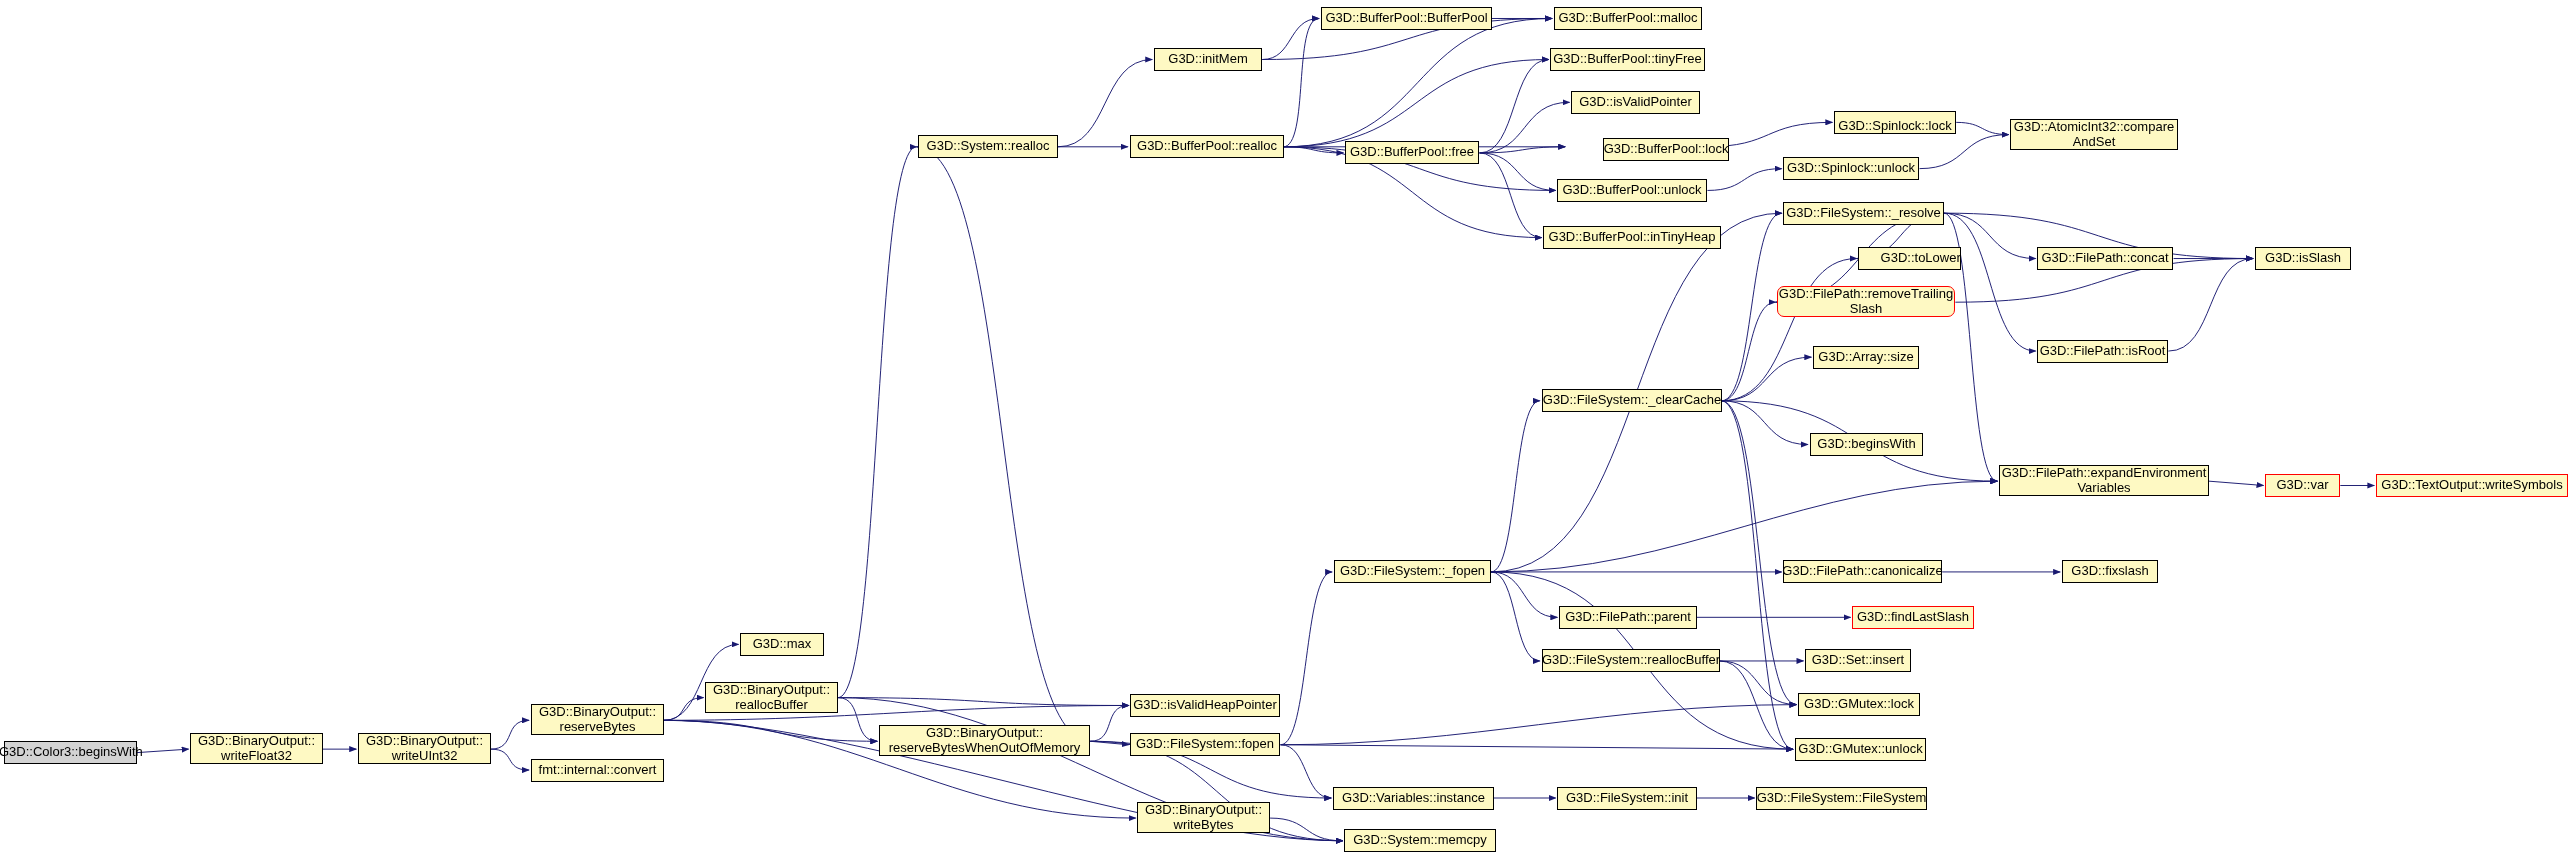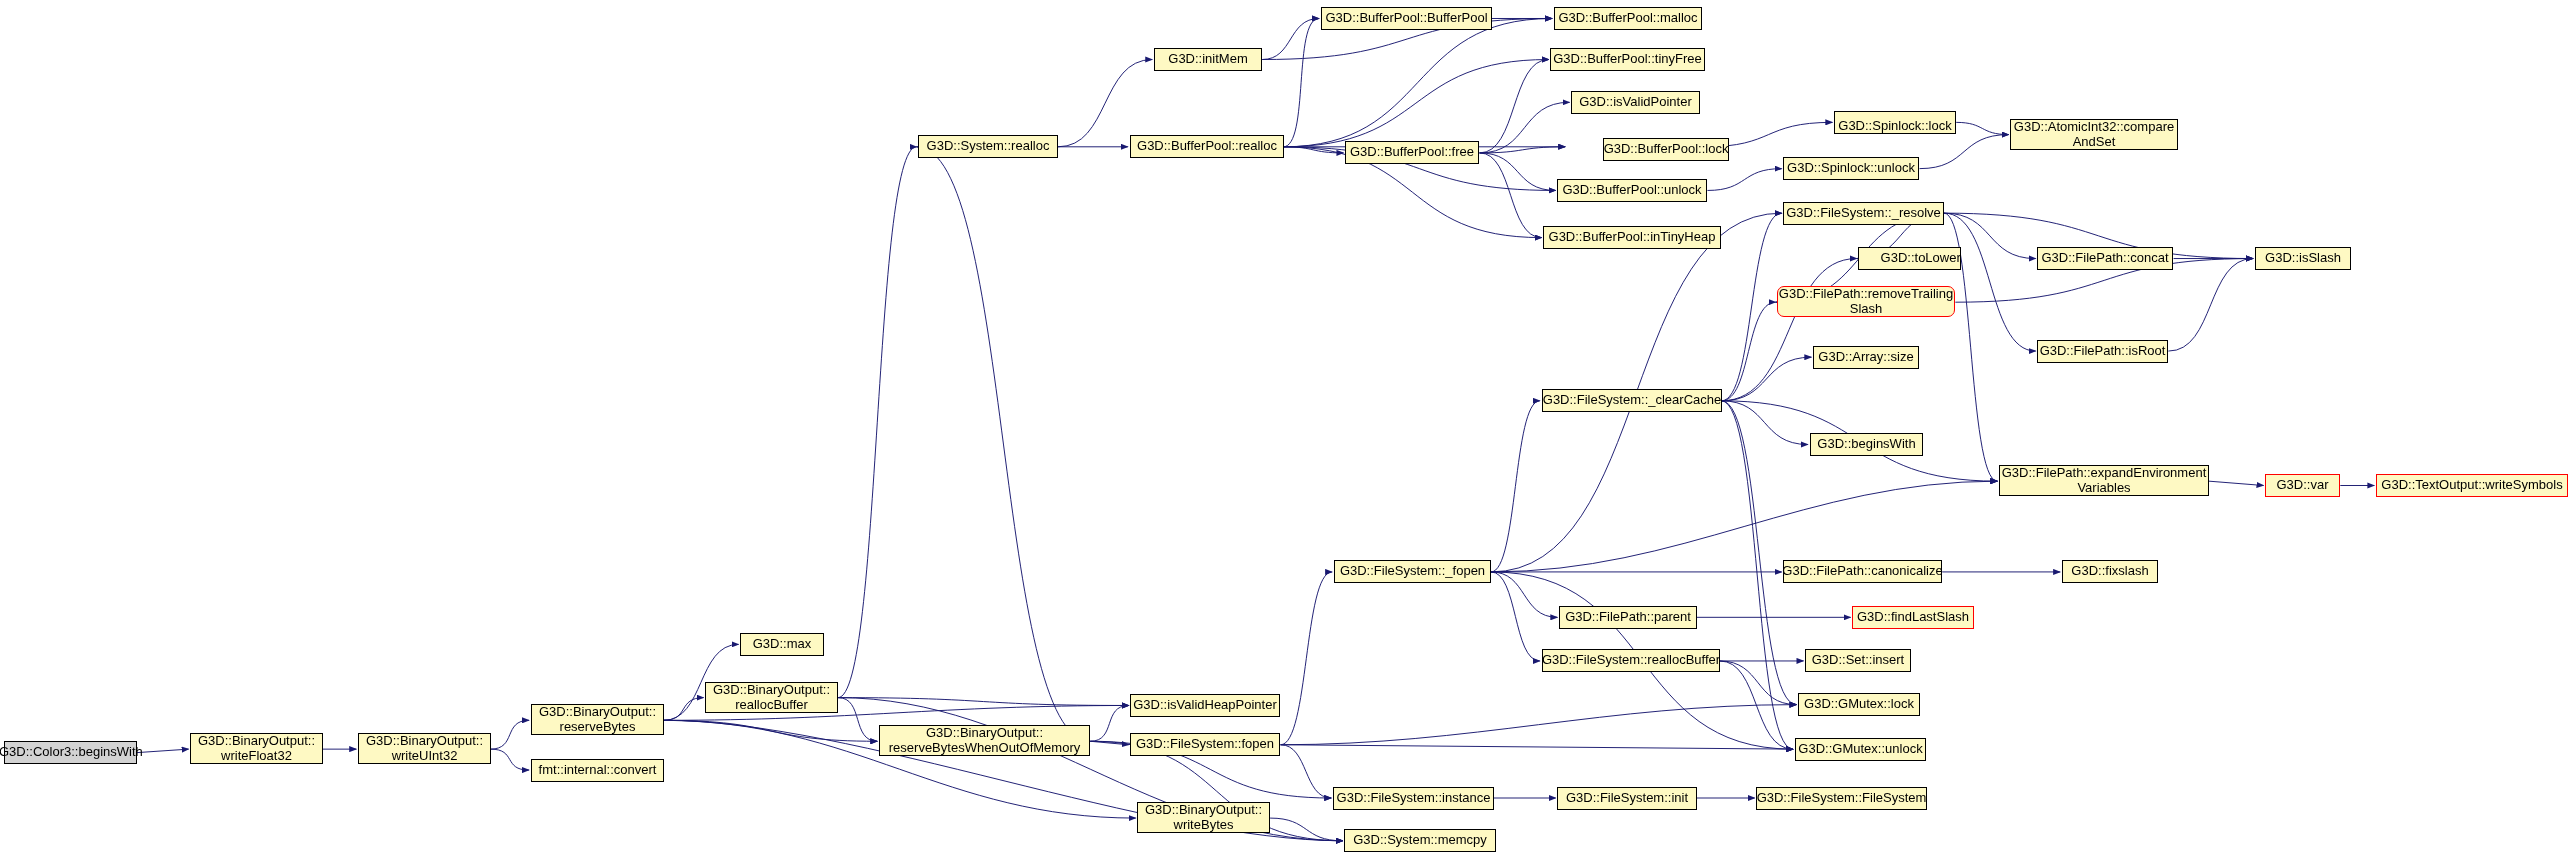--- a/index.html
+++ b/index.html
@@ -148,21 +148,21 @@
       <div class="node" style="left: 531px; top: 759px; width: 133px; height: 23px;"><span>fmt::internal::convert</span></div>
       <div class="node" style="left: 740px; top: 633px; width: 84px; height: 23px;"><span>G3D::max</span></div>
       <div class="node" style="left: 705px; top: 682px; width: 133px; height: 31px;"><span>G3D::BinaryOutput::
 reallocBuffer</span></div>
       <div class="node" style="left: 879px; top: 725px; width: 211px; height: 31px;"><span>G3D::BinaryOutput::
 reserveBytesWhenOutOfMemory</span></div>
       <div class="node" style="left: 1137px; top: 802px; width: 133px; height: 31px;"><span>G3D::BinaryOutput::
 writeBytes</span></div>
       <div class="node" style="left: 1130px; top: 694px; width: 150px; height: 23px;"><span>G3D::isValidHeapPointer</span></div>
       <div class="node" style="left: 1130px; top: 733px; width: 150px; height: 23px;"><span>G3D::FileSystem::fopen</span></div>
-      <div class="node" style="left: 1333px; top: 787px; width: 161px; height: 23px;"><span>G3D::FileSystem::instance</span></div>
+      <div class="node" style="left: 1333px; top: 787px; width: 161px; height: 23px;"><span>G3D::Variables::instance</span></div>
       <div class="node" style="left: 1344px; top: 829px; width: 152px; height: 23px;"><span>G3D::System::memcpy</span></div>
       <div class="node" style="left: 1557px; top: 787px; width: 140px; height: 23px;"><span>G3D::FileSystem::init</span></div>
       <div class="node" style="left: 1756px; top: 787px; width: 171px; height: 23px;"><span>G3D::FileSystem::FileSystem</span></div>
       <div class="node" style="left: 1334px; top: 560px; width: 157px; height: 23px;"><span>G3D::FileSystem::_fopen</span></div>
       <div class="node" style="left: 1559px; top: 606px; width: 138px; height: 23px;"><span>G3D::FilePath::parent</span></div>
       <div class="node red" style="left: 1852px; top: 606px; width: 122px; height: 23px;"><span>G3D::findLastSlash</span></div>
       <div class="node" style="left: 1783px; top: 560px; width: 159px; height: 23px;"><span>G3D::FilePath::canonicalize</span></div>
       <div class="node" style="left: 2062px; top: 560px; width: 96px; height: 23px;"><span>G3D::fixslash</span></div>
       <div class="node" style="left: 1542px; top: 649px; width: 178px; height: 23px;"><span>G3D::FileSystem::reallocBuffer</span></div>
       <div class="node" style="left: 1805px; top: 649px; width: 106px; height: 23px;"><span>G3D::Set::insert</span></div>

